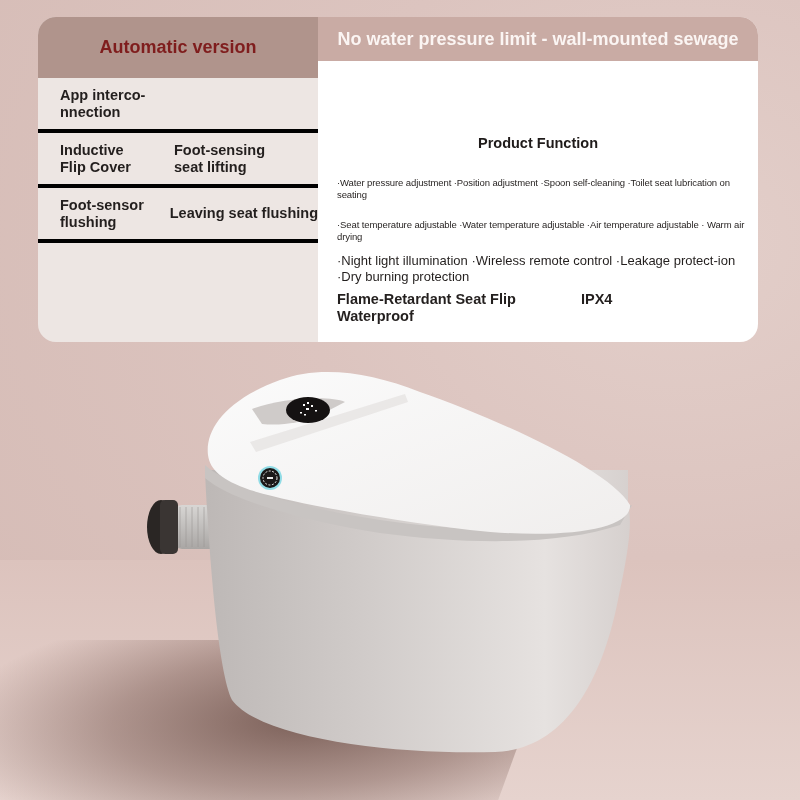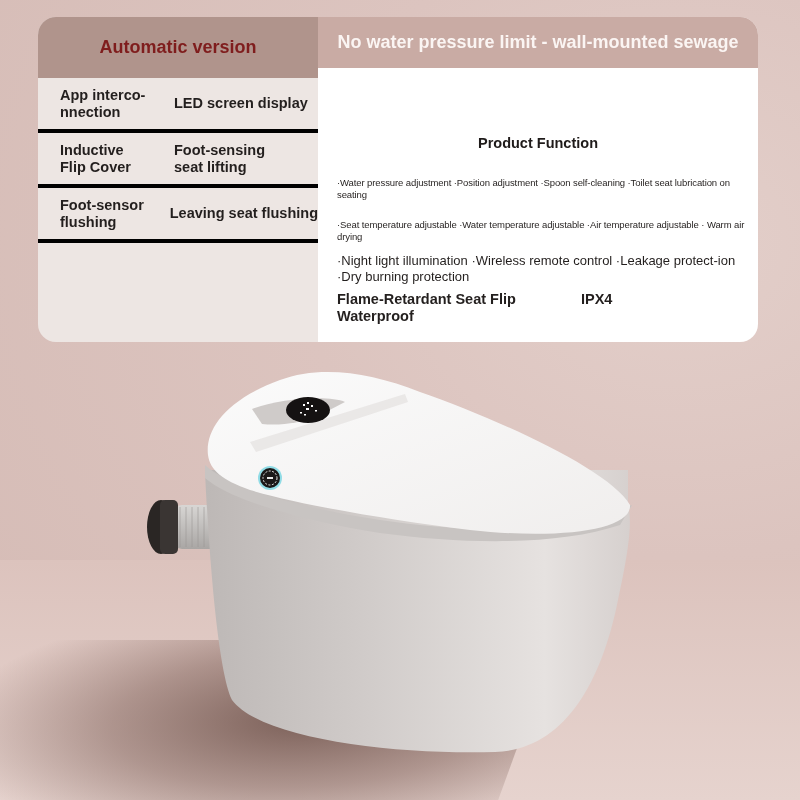--- a/index.html
+++ b/index.html
@@ -34,21 +34,21 @@
   }
   .feat-row .c1 { width:114px; padding-left:22px; box-sizing:border-box; }
   .feat-row .c2 { flex:1; padding-left:22px; box-sizing:border-box; }
   .feat-row .c2.nowrap{ white-space:nowrap; }
   
   .card-right {
     position:absolute; left:318px; top:17px; width:440px; height:325px;
     border-radius:0 18px 18px 0; overflow:hidden; background:#ffffff;
   }
   .card-right .hdr {
-    height:51px; background:#c9aba4; color:#fbf5f3;
+    height:44px; background:#c9aba4; color:#fbf5f3;
     display:flex; align-items:center; justify-content:center;
     font-size:18px; font-weight:bold;
   }
   .pf-title { position:absolute; left:0; width:440px; top:86px; text-align:center; font-weight:bold; font-size:14.5px; color:#1f1b1a;margin-top:32px; }
   .pf-line { position:absolute; left:19px; width:420px; color:#231f1e; }
   .l-large { font-size:13px; line-height:16px; }
   .l-small { font-size:9.5px; line-height:12px; letter-spacing:-0.1px; }
   .l-bold { font-weight:bold; }
   .ipx { position:absolute; left:263px; top:274px; font-size:14.5px; font-weight:bold; color:#231f1e; }
   
@@ -57,21 +57,20 @@
 </head>
 <body>
 
 <div class="bg-floor"></div>
 <div class="shadow"></div>
 
 <div class="card-left">
   <div class="hdr">Automatic version</div>
   <div class="feat-row">
     <div class="c1">App interco-<br>nnection</div>
-    <div class="c2 nowrap">LED screen display</div>
   </div>
   <div class="feat-row">
     <div class="c1">Inductive Flip Cover</div>
     <div class="c2" style="padding-right:20px">Foot-sensing seat lifting</div>
   </div>
   <div class="feat-row">
     <div class="c1">Foot-sensor flushing</div>
     <div class="c2 nowrap">Leaving seat flushing</div>
   </div>
 </div>

